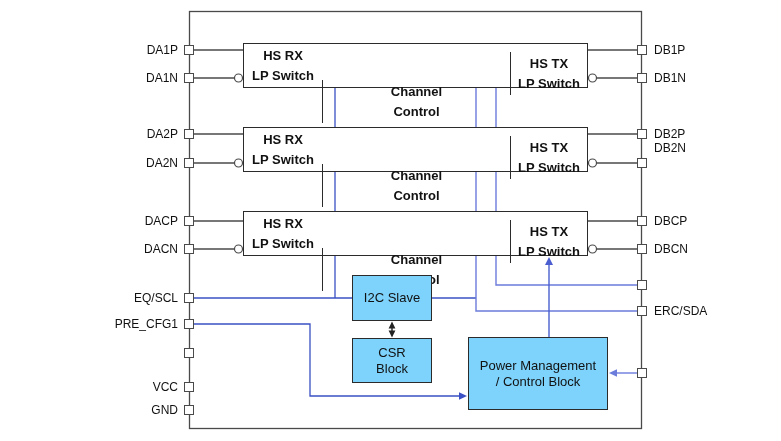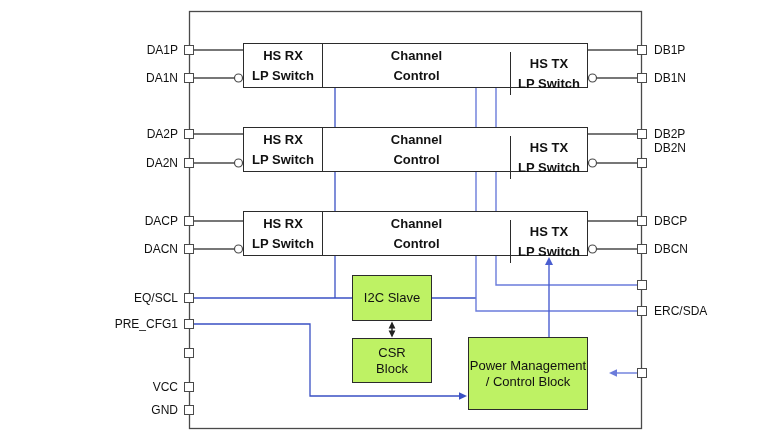--- a/index.html
+++ b/index.html
@@ -22,35 +22,35 @@
   svg.wires .bubble{stroke:var(--line-gray);stroke-width:1.2;fill:#ffffff;}
   svg.wires .ln-dark{stroke:var(--blue-dark);stroke-width:1.3;fill:none;}
   svg.wires .ln-mid{stroke:var(--blue-mid);stroke-width:1.4;fill:none;}
   svg.wires .ln-light{stroke:var(--blue-light);stroke-width:1.4;fill:none;}
   svg.wires .ah-dark{fill:var(--blue-dark);stroke:none;}
   svg.wires .ah-mid{fill:var(--blue-mid);stroke:none;}
   svg.wires .ah-light{fill:var(--blue-light);stroke:none;}
   svg.wires .blk{stroke:#222;stroke-width:1.4;fill:none;}
   svg.wires .blk-ah{fill:#222;stroke:none;}
   .block{
-    position:absolute;z-index:2;background:#bef264;border:1px solid var(--block-border);
+    position:absolute;z-index:2;background:#7dd3fc;border:1px solid var(--block-border);
     box-sizing:border-box;display:flex;align-items:center;justify-content:center;
     text-align:center;font-size:13px;line-height:16px;white-space:pre-line;
   }
   .rowblock{
     position:absolute;z-index:2;background:#fff;border:1px solid var(--block-border);
     box-sizing:border-box;display:flex;
   }
   .rowblock .cell{
     display:flex;align-items:center;justify-content:center;text-align:center;
     font-size:13px;line-height:20px;white-space:pre-line;box-sizing:border-box;height:100%;font-weight:bold;
   }
   .rowblock .cell + .cell{border-left:1px solid var(--block-border);}
   .c-rx{width:78px;}
-  .c-cc{flex:1;}
+  .c-cc{flex:1;margin-top:36px;}
   .c-tx{width:77px;margin-top:8px;}
   .pin{
     position:absolute;z-index:3;width:10px;height:10px;background:#fff;
     border:1.5px solid var(--line-gray);box-sizing:border-box;
   }
   .plabel{
     position:absolute;z-index:3;font-size:12px;line-height:14px;
     transform:translateY(-50%);white-space:nowrap;
   }
   .plabel.left{left:40px;width:138px;text-align:right;}
@@ -143,21 +143,21 @@
 LP Switch</div>
     <div class="cell c-cc">Channel
 Control</div>
     <div class="cell c-tx">HS TX
 LP Switch</div>
   </div>
 
   <div class="block" style="left:352px;top:275px;width:80px;height:46px">I2C Slave</div>
   <div class="block" style="left:352px;top:338px;width:80px;height:45px">CSR
 Block</div>
-  <div class="block" style="left:468px;top:337px;width:120px;height:73px">Power Management
+  <div class="block" style="left:468px;top:337px;width:140px;height:73px">Power Management
 / Control Block</div>
 
   <div class="pin" style="left:184px;top:45px"></div>
   <div class="pin" style="left:184px;top:73px"></div>
   <div class="pin" style="left:184px;top:129px"></div>
   <div class="pin" style="left:184px;top:158px"></div>
   <div class="pin" style="left:184px;top:216px"></div>
   <div class="pin" style="left:184px;top:244px"></div>
   <div class="pin" style="left:184px;top:293px"></div>
   <div class="pin" style="left:184px;top:319px"></div>

